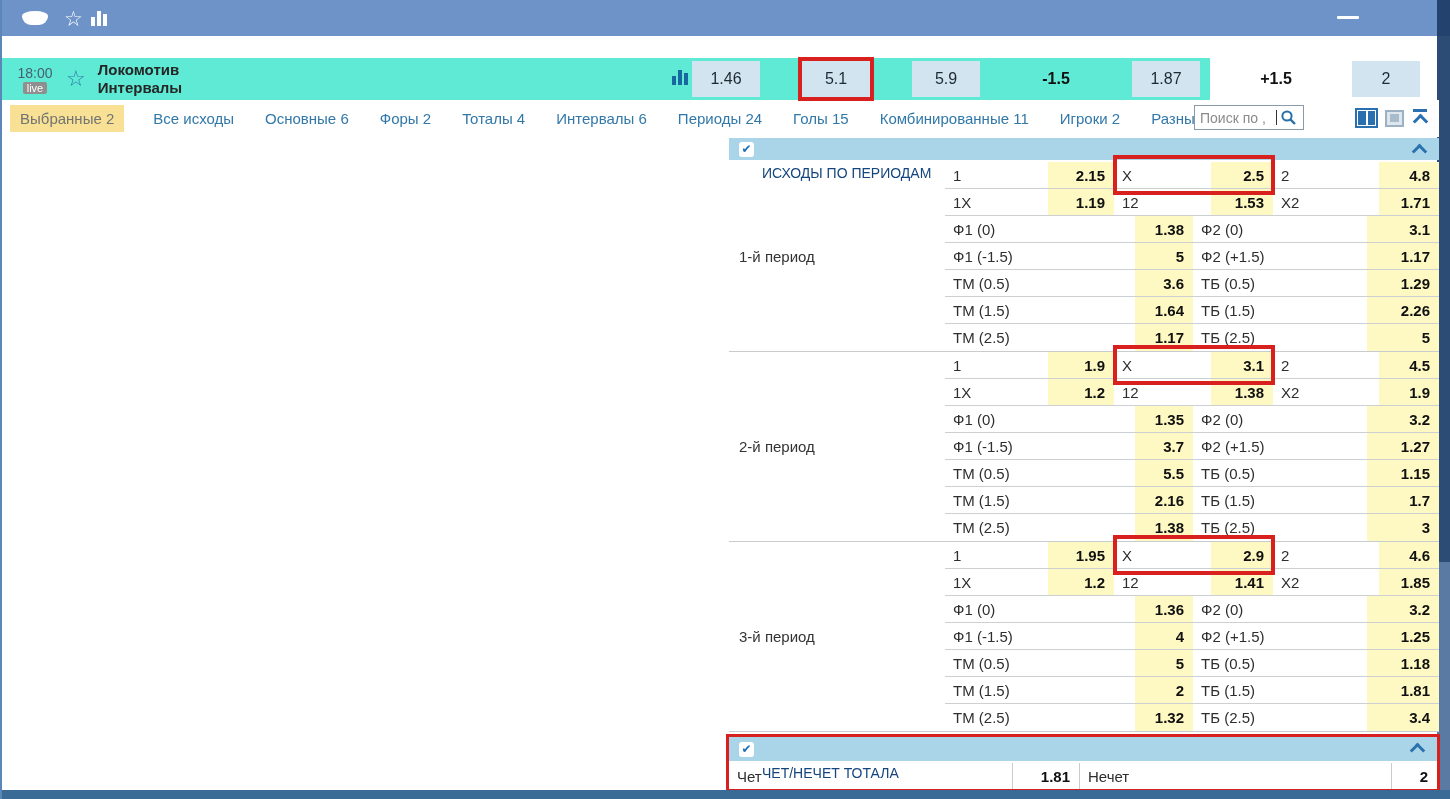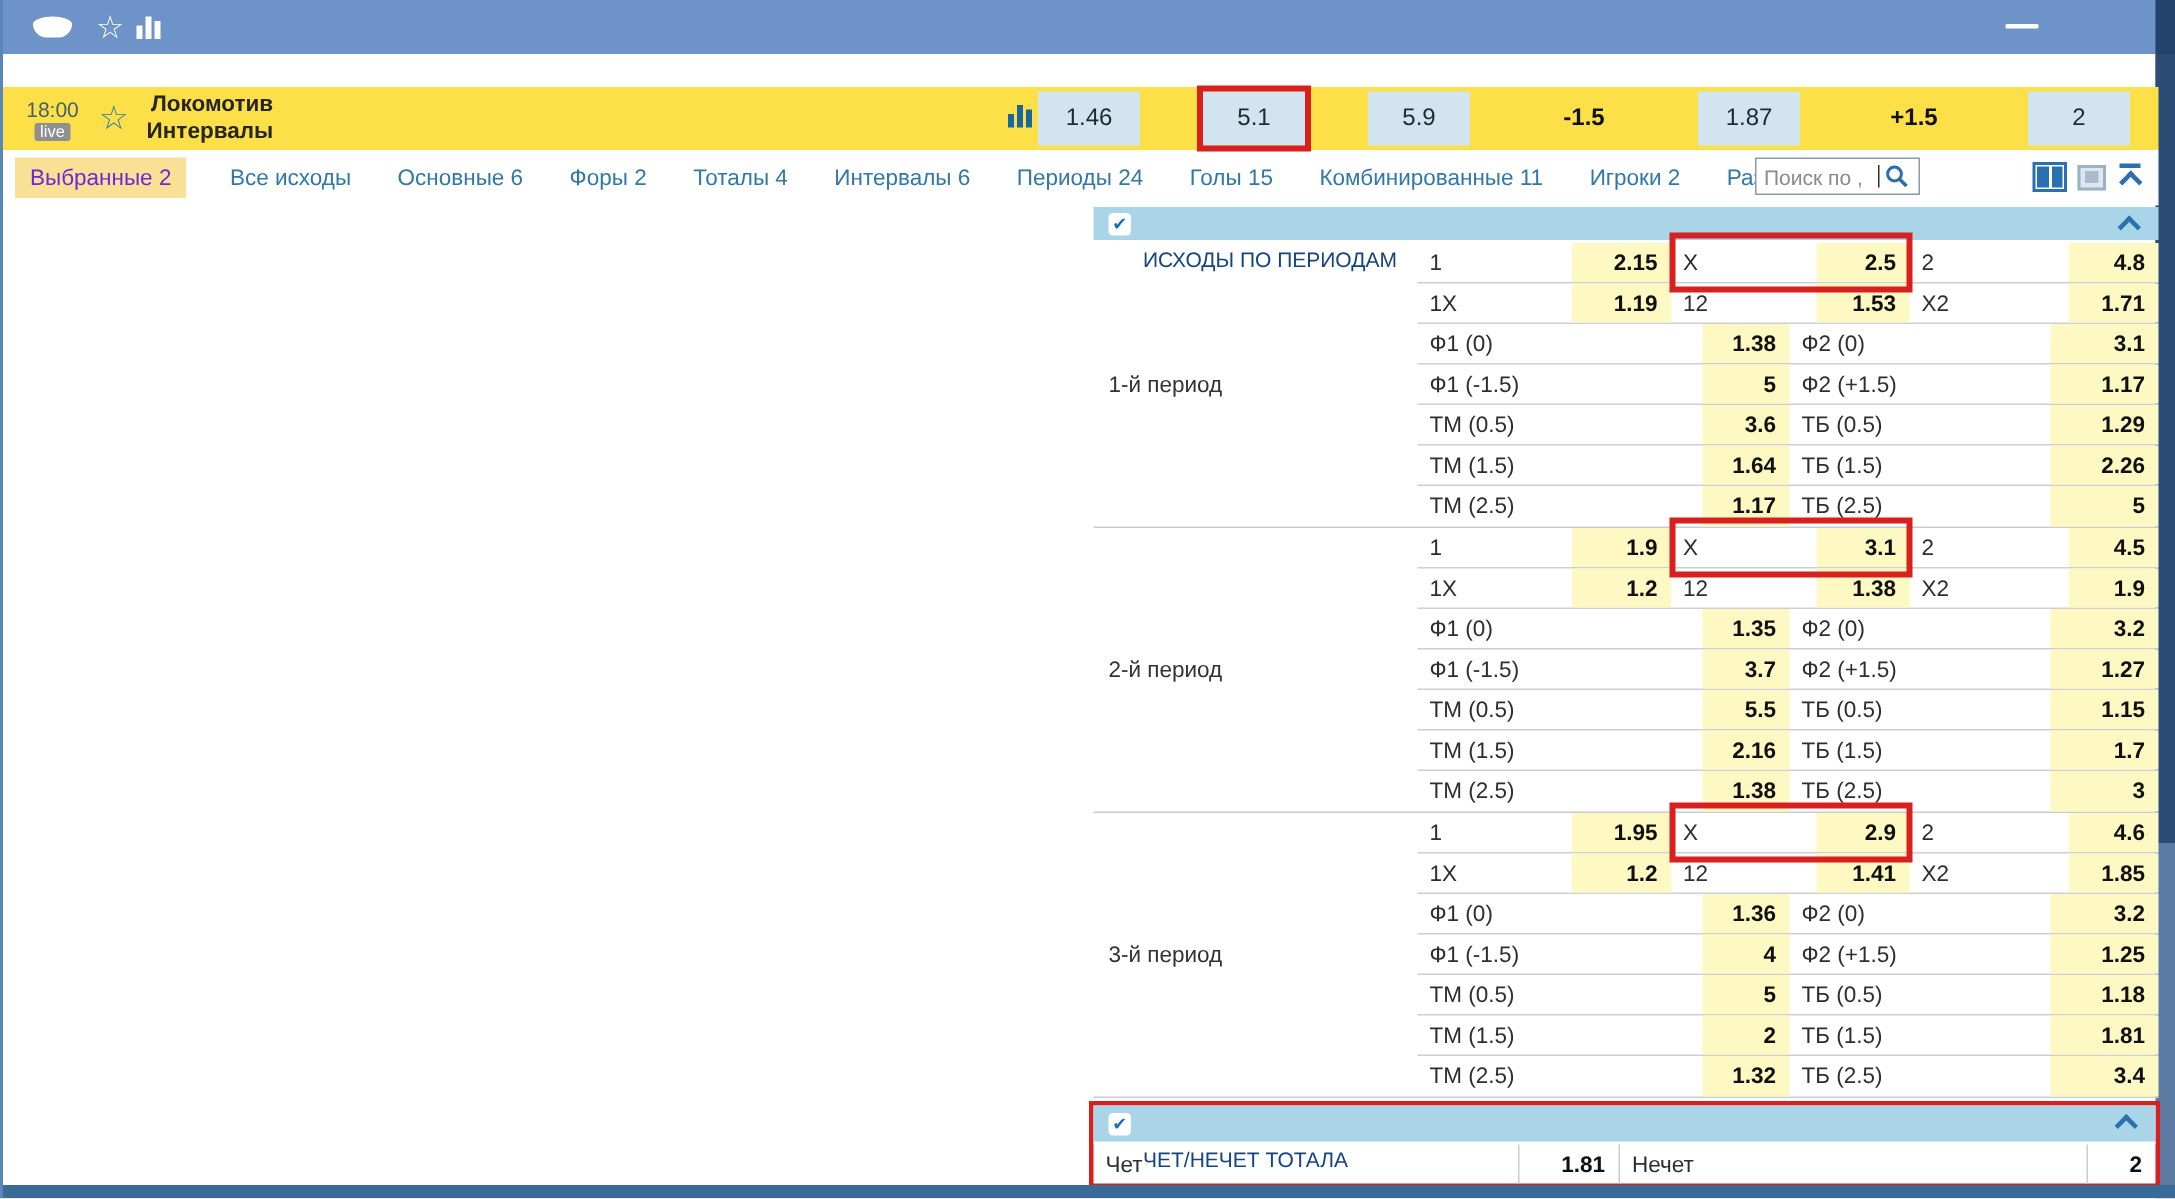--- a/index.html
+++ b/index.html
@@ -20,39 +20,39 @@
 
   
   .scroll-strip{position:absolute;right:0;top:0;width:13px;height:799px;background:#5a7aa4;}
   .scroll-strip .cap{position:absolute;left:0;top:0;width:13px;height:36px;background:#24426e;}
   .scroll-strip .thumb{position:absolute;left:0;top:36px;width:13px;height:526px;background:#2c4c75;}
 
   
   .daterow{position:absolute;left:0;top:36px;width:1437px;height:21px;background:#f1f1f1;border-bottom:1px solid #dcdcdc;color:#444;font-size:13px;display:flex;align-items:center;padding-left:8px;box-sizing:border-box;}
 
   
-  .matchrow{position:absolute;left:0;top:58px;width:1437px;height:42px;background:#fde047;display:flex;align-items:center;text-align:right;}
+  .matchrow{position:absolute;left:0;top:58px;width:1208px;height:42px;background:#5eead4;display:flex;align-items:center;}
   .m-time{display:flex;flex-direction:column;align-items:center;margin-left:12px;width:42px;}
   .m-time .t{color:#4a5e6e;font-size:14px;}
   .live-badge{background:#8f8f8f;color:#fff;font-size:11px;font-weight:normal;padding:0 4px;border-radius:2px;margin-top:1px;}
   .star-blue{color:#2f7cab;font-size:22px;margin-left:10px;line-height:1;cursor:pointer;}
   .m-teams{margin-left:12px;font-weight:bold;font-size:15px;color:#262626;line-height:18px;}
   .m-chart{position:absolute;left:662px;top:12px;}
   .m-odds{position:absolute;left:690px;top:3px;display:flex;align-items:center;height:36px;gap:40px;}
   .mcell{width:68px;height:36px;margin-right:2px;display:flex;align-items:center;justify-content:center;font-size:16px;color:#1e2a33;background:#d1e4ef;cursor:pointer;box-sizing:border-box;}
   .mcell.param{background:transparent;font-weight:bold;color:#111;}
   .mcell.margin{background:transparent;color:#3d7ab5;width:40px;justify-content:flex-start;padding-left:4px;}
   .mcell.highlight{outline:4px solid #d8201f;outline-offset:0;z-index:3;}
 
   
   .tabbar{position:absolute;left:0;top:100px;width:1437px;height:37px;background:#fff;display:flex;align-items:center;}
   .tabs{display:flex;align-items:center;margin-left:8px;gap:27px;}
   .tab{color:#3178a9;font-size:15px;cursor:pointer;padding:5px 2px;white-space:nowrap;}
-  .tab.selected{background:#f8e194;color:#6d28d9;padding:5px 10px;}
-  .searchbox{position:absolute;left:1168px;top:5px;width:110px;height:25px;border:1px solid #8a9aa8;background:#fff;display:flex;align-items:center;box-sizing:border-box;}
+  .tab.selected{background:#f8e194;color:#737373;padding:5px 10px;}
+  .searchbox{position:absolute;left:1192px;top:5px;width:110px;height:25px;border:1px solid #8a9aa8;background:#fff;display:flex;align-items:center;box-sizing:border-box;}
   .searchbox input{border:none;outline:none;width:74px;font-size:14px;color:#333;padding-left:5px;font-family:inherit;background:transparent;}
   .searchbox input::placeholder{color:#8a8a8a;}
   .caret{width:1px;height:15px;background:#333;}
   .mag{margin-left:3px;}
   .view-icons{position:absolute;left:1353px;top:8px;display:flex;align-items:center;gap:7px;}
   .ic-twocol{width:17px;height:14px;border:2px solid #2a6fb0;display:flex;gap:2px;padding:1px;box-sizing:content-box;cursor:pointer;}
   .ic-twocol i{flex:1;background:#2a6fb0;}
   .ic-onecol{width:15px;height:13px;border:2px solid #9db1c4;background:#dfe7ee;display:flex;align-items:center;justify-content:center;cursor:pointer;}
   .ic-onecol i{width:9px;height:8px;background:#a9bccb;display:block;}
   .ic-collapse{position:absolute;left:1410px;top:9px;width:16px;height:16px;cursor:pointer;}

